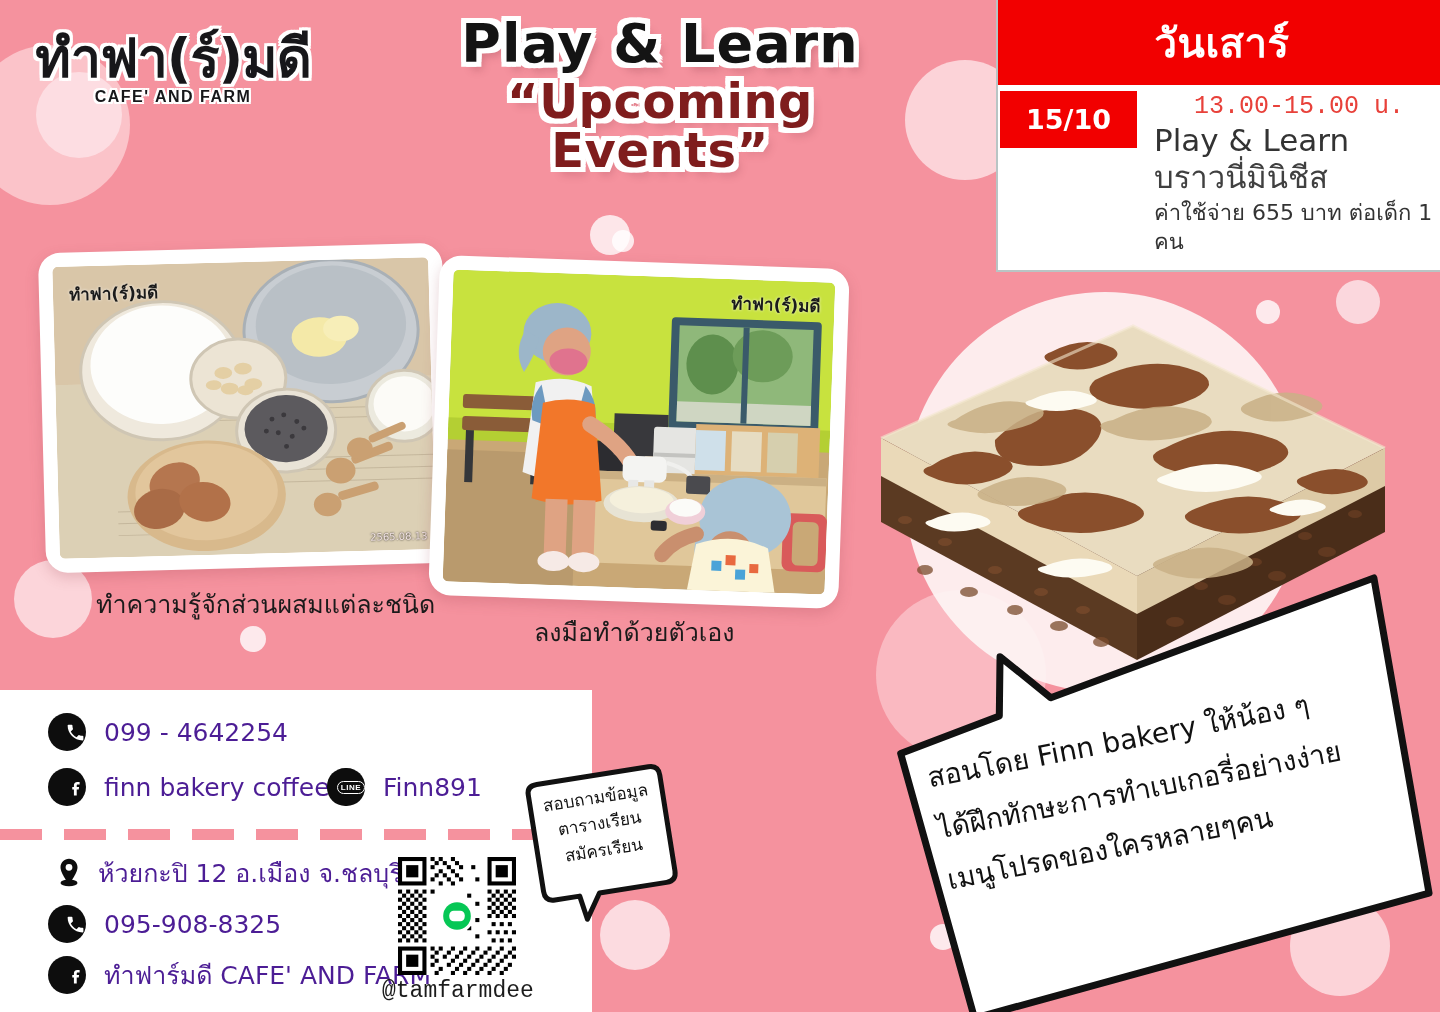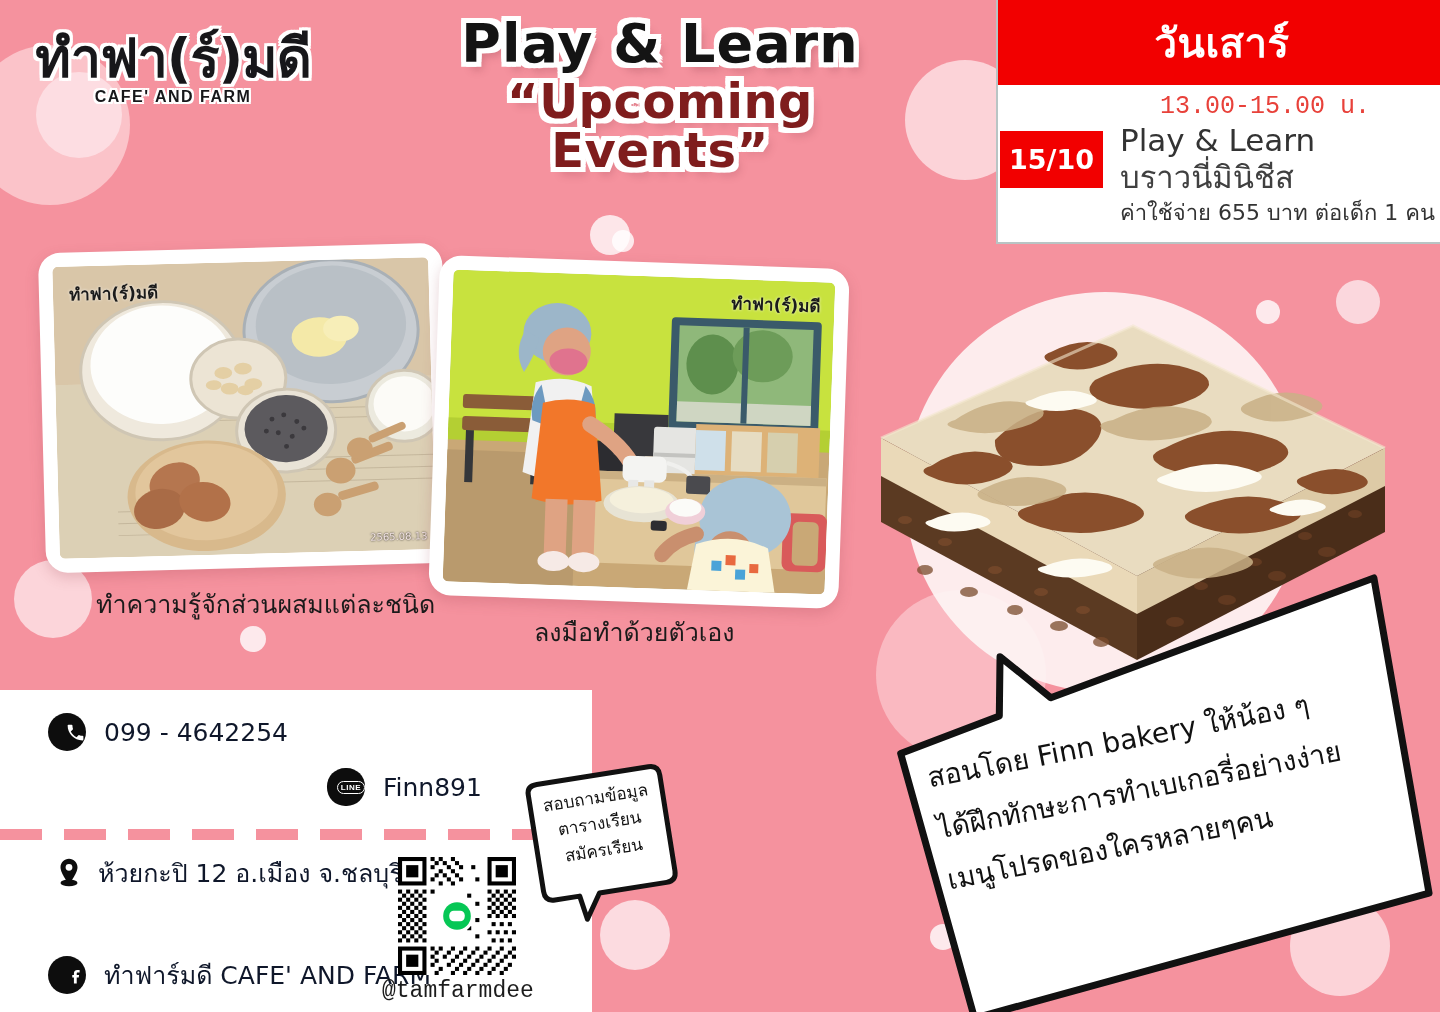--- a/index.html
+++ b/index.html
@@ -54,23 +54,23 @@
       6px 8px 9px rgba(120,40,55,.22);
   }
 
   
   .sched{position:absolute;left:996px;top:0;width:452px;
          background:#fff;border:2px solid #b9c4c4;border-top:none;box-sizing:border-box;}
   .sched-head{background:#f20000;height:85px;display:flex;align-items:center;justify-content:center;}
   .sched-head span{color:#fff;font-size:40px;font-weight:bold;font-family:"DejaVu Sans",sans-serif;letter-spacing:.5px;}
   .sched-body{display:flex;padding:6px 0 14px 0;background:#fff;}
   .date-badge{background:#f20000;color:#fff;font-size:27px;font-weight:bold;
-              padding:6px 9px;height:57px;box-sizing:border-box;margin-left:2px;
+              padding:6px 26px;height:57px;box-sizing:border-box;margin-left:2px;
               display:flex;align-items:center;justify-content:center;
-              font-family:"DejaVu Sans",sans-serif;align-self:flex-start;margin-top:40px;}
+              font-family:"DejaVu Sans",sans-serif;align-self:flex-start;}
   .sched-info{padding-left:17px;padding-top:1px;}
   .s-time{color:#e8413a;font-size:25px;line-height:1.18;font-family:Liberation Mono, monospace;margin-left:40px;}
   .s-title{color:#333;font-size:31px;line-height:1.22;font-family:"DejaVu Sans",sans-serif;}
   .s-menu{color:#404040;font-size:31px;line-height:1.22;font-family:"DejaVu Sans",sans-serif;}
   .s-price{color:#333;font-size:22px;line-height:1.3;padding-top:2px;font-family:"DejaVu Sans",sans-serif;}
 
   
   .photo-frame{position:absolute;background:#fff;border-radius:22px;
                box-shadow:0 5px 14px rgba(150,60,75,.22);overflow:hidden;}
   .photo-inner{position:absolute;inset:14px;border-radius:6px;overflow:hidden;}
@@ -85,21 +85,21 @@
                 background:#fdf4f4;opacity:.92;}
 
   
   .panel{position:absolute;left:-40px;top:690px;width:632px;height:340px;background:#fff;}
   .dashed{position:absolute;left:0;top:829px;width:592px;height:11px;
           background:repeating-linear-gradient(to right,#f5929e 0 42px,#fff 42px 64px);}
 
   .crow{position:absolute;display:flex;align-items:center;}
   .cicon{width:38px;height:38px;border-radius:50%;background:#0d0d0d;color:#fff;
          display:flex;align-items:center;justify-content:flex-end;flex:none;}
-  .ctext{margin-left:18px;font-size:25px;color:#0f172a;font-family:"DejaVu Sans",sans-serif;white-space:nowrap;}
+  .ctext{margin-left:18px;font-size:25px;color:#4c1d95;font-family:"DejaVu Sans",sans-serif;white-space:nowrap;}
 
   
   .qr-box{position:absolute;left:398px;top:857px;width:118px;height:118px;background:#fff;}
   .qr-label{position:absolute;left:382px;top:978px;font-size:23px;color:#1c1c1c;
             font-family:Liberation Mono, monospace;}
 
   
   .bub-small{position:absolute;left:528px;top:770px;width:148px;height:150px;
              transform:rotate(-9deg);}
   .bub-small .txt{position:absolute;inset:0;padding:14px 12px 0 14px;box-sizing:border-box;
@@ -364,38 +364,54 @@
 
   <div class="crow" style="left:48px;top:713px;">
     <div class="cicon">
       <svg width="21" height="21" viewBox="0 0 24 24" fill="#fff">
           <path d="M6.6 10.8c1.4 2.8 3.8 5.1 6.6 6.6l2.2-2.2c.3-.3.7-.4 1-.2 1.2.4 2.4.6 3.6.6.6 0 1 .4 1 1V20c0 .6-.4 1-1 1C10.6 21 3 13.4 3 4c0-.6.4-1 1-1h3.5c.6 0 1 .4 1 1 0 1.3.2 2.5.6 3.6.1.3 0 .7-.2 1l-2.3 2.2z"></path>
         </svg>
     </div>
     <div class="ctext">099 - 4642254</div>
   </div>
 
+  <div class="crow" style="left:48px;top:768px;">
+    <div class="cicon">
+      <svg width="21" height="21" viewBox="0 0 24 24" fill="#fff">
+          <path d="M14.5 8.5h2.2V5.7h-2.6c-2.6 0-3.9 1.5-3.9 3.9v1.8H8.3v2.9h1.9V21h3.2v-6.7h2.3l.4-2.9h-2.7V9.9c0-.9.3-1.4 1.1-1.4z"></path>
+        </svg>
+    </div>
+    <div class="ctext">finn bakery coffee</div>
+  </div>
 
   <div class="crow" style="left:327px;top:768px;">
     <div class="cicon" style="border-radius:48%;">
       <span style="font-size:8px;font-weight:bold;letter-spacing:.5px;border:1.4px solid #fff;border-radius:7px;padding:1px 3px;">LINE</span>
     </div>
     <div class="ctext">Finn891</div>
   </div>
 
   <div class="crow" style="left:48px;top:853px;">
     <div class="cicon" style="background:transparent;">
       <svg width="34" height="34" viewBox="0 0 24 24" fill="#0d0d0d">
         <path d="M12 2C8.7 2 6 4.7 6 8c0 4.4 6 12 6 12s6-7.6 6-12c0-3.3-2.7-6-6-6zm0 8.4A2.4 2.4 0 1 1 12 5.6a2.4 2.4 0 0 1 0 4.8z"></path>
         <ellipse cx="12" cy="19" rx="6" ry="2.4"></ellipse>
       </svg>
     </div>
     <div class="ctext" style="margin-left:12px;">ห้วยกะปิ 12 อ.เมือง จ.ชลบุรี</div>
   </div>
 
+  <div class="crow" style="left:48px;top:905px;">
+    <div class="cicon">
+      <svg width="21" height="21" viewBox="0 0 24 24" fill="#fff">
+          <path d="M6.6 10.8c1.4 2.8 3.8 5.1 6.6 6.6l2.2-2.2c.3-.3.7-.4 1-.2 1.2.4 2.4.6 3.6.6.6 0 1 .4 1 1V20c0 .6-.4 1-1 1C10.6 21 3 13.4 3 4c0-.6.4-1 1-1h3.5c.6 0 1 .4 1 1 0 1.3.2 2.5.6 3.6.1.3 0 .7-.2 1l-2.3 2.2z"></path>
+        </svg>
+    </div>
+    <div class="ctext">095-908-8325</div>
+  </div>
 
   <div class="crow" style="left:48px;top:955px;">
     <div class="cicon">
       <svg width="21" height="21" viewBox="0 0 24 24" fill="#fff">
           <path d="M14.5 8.5h2.2V5.7h-2.6c-2.6 0-3.9 1.5-3.9 3.9v1.8H8.3v2.9h1.9V21h3.2v-6.7h2.3l.4-2.9h-2.7V9.9c0-.9.3-1.4 1.1-1.4z"></path>
         </svg>
     </div>
     <div class="ctext">ทำฟาร์มดี CAFE' AND FARM</div>
   </div>
 

